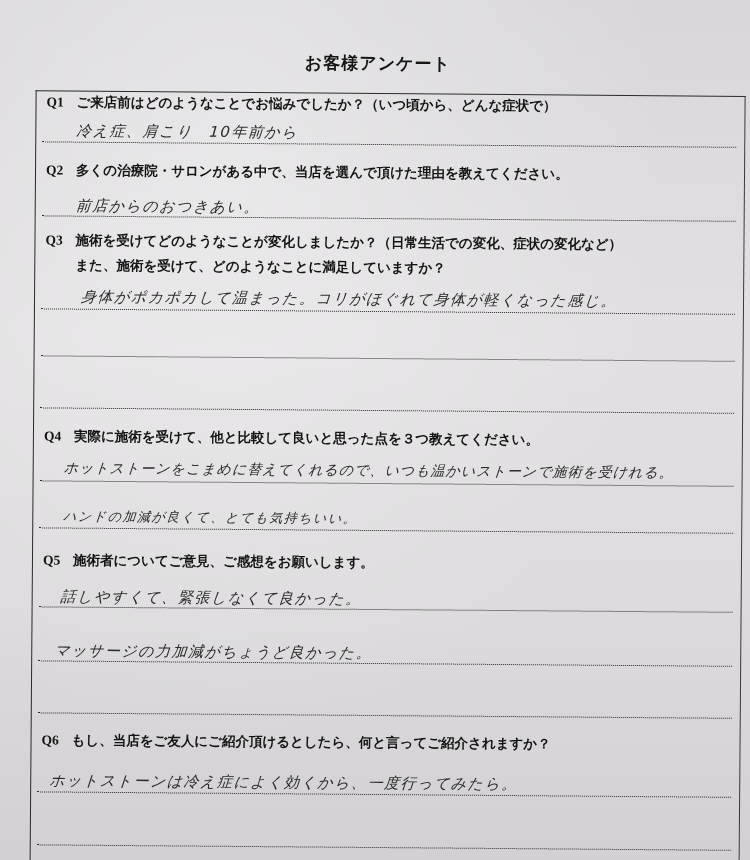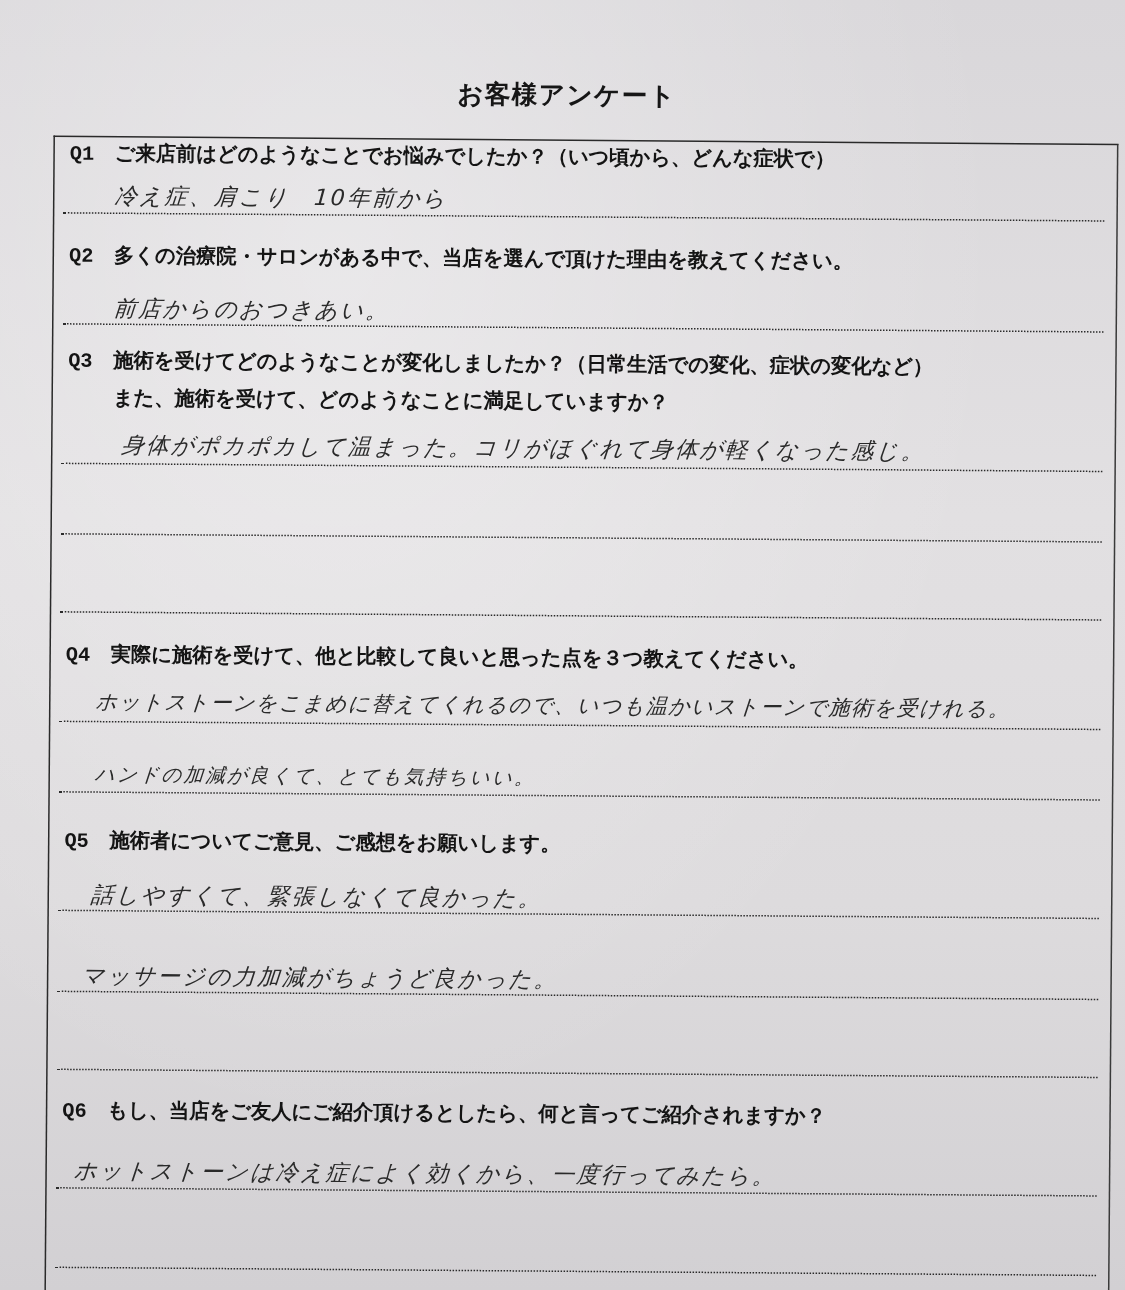--- a/index.html
+++ b/index.html
@@ -50,21 +50,21 @@
       position: absolute;
       left: 10px;
       font-size: 13.5px;
       font-weight: bold;
       white-space: nowrap;
       color: #141414;
     }
     .q .num {
       display: inline-block;
       width: 30px;
-      font-family: Liberation Mono, monospace;
+      font-family: Liberation Serif, serif;
       font-weight: bold;
     }
     .q .sub {
       display: block;
       padding-left: 30px;
       margin-top: 7px;
     }
     .line {
       position: absolute;
       left: 6px;

